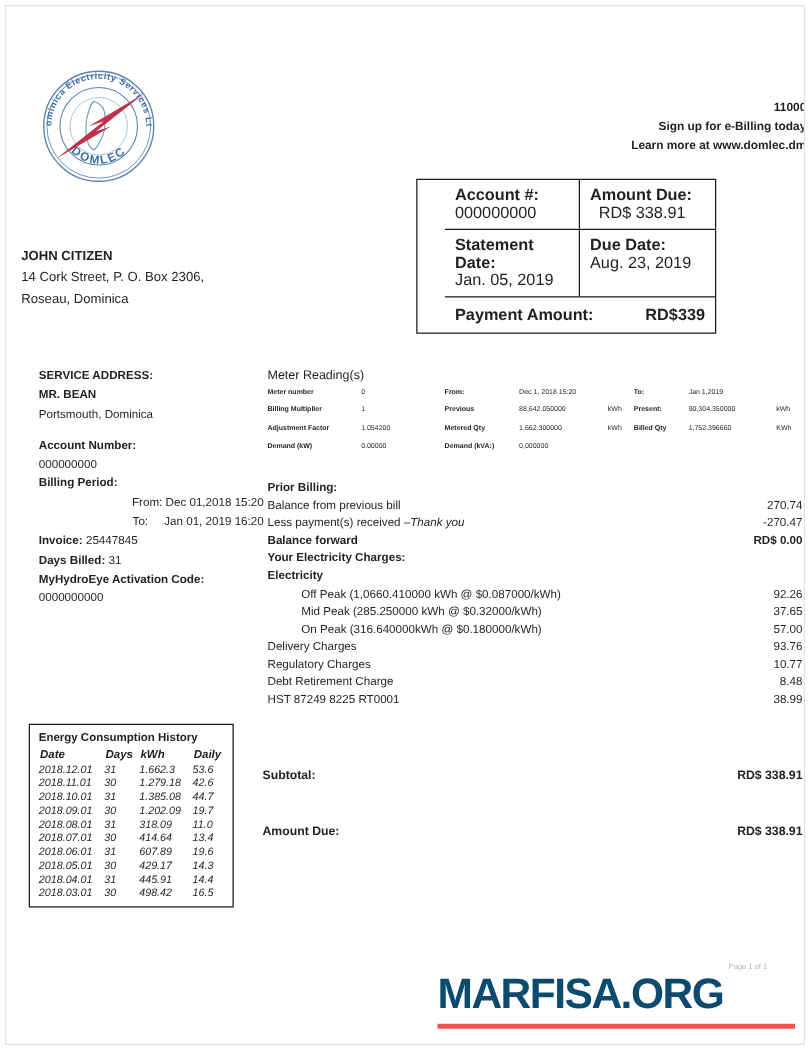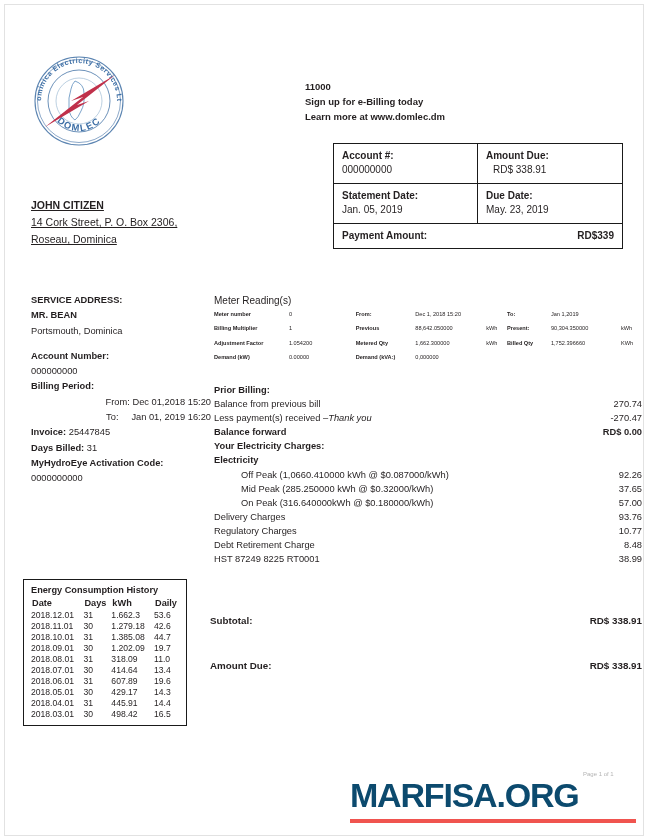--- a/index.html
+++ b/index.html
@@ -26,48 +26,49 @@
 
   
   .logo {
     position: absolute; left: 22px; top: 44px;
     width: 104px; height: 104px;
   }
 
   
   .promo {
     position: absolute; left: 300px; top: 74px; width: 340px;
-    text-align: left;
+    text-align: right;
     font-size: 9.5px; font-weight: bold; line-height: 15px;
     color: #231f20;
   }
 
   
   .acct-box {
     position: absolute; left: 328px; top: 138px;
-    width: 290px;
+    width: 240px;
     border: 1.3px solid #1a1a1a;
-    font-size: 10px;
+    font-size: 13px;
+    padding-left: 22px;
   }
   .acct-row { display: flex; border-bottom: 1.3px solid #1a1a1a; }
   .acct-row:last-child { border-bottom: none; }
   .acct-cell { padding: 5px 8px 6px 8px; line-height: 14px; }
   .acct-cell.left { width: 50%; border-right: 1.3px solid #1a1a1a; }
   .acct-cell.right { width: 50%; }
   .acct-cell .lbl { font-weight: bold; display: block; }
   .acct-cell .val { display: block; }
   .acct-cell .val.indent { padding-left: 7px; }
   .acct-row.pay { display: flex; justify-content: space-between; padding: 6px 8px 7px 8px; }
   .acct-row.pay .lbl { font-weight: bold; }
   .acct-row.pay .val { font-weight: bold; }
 
   
   .cust-addr {
-    position: absolute; left: 26px; top: 192px;
-    font-size: 10.5px; line-height: 17px; text-decoration: underline;
+    position: absolute; left: 12px; top: 192px;
+    font-size: 10.5px; line-height: 17px;
   }
   .cust-addr .name { font-weight: bold; }
 
   
   .left-details {
     position: absolute; left: 26px; top: 288px;
     font-size: 9.3px; line-height: 15.3px;
     width: 180px;
   }
   .left-details .b { font-weight: bold; }
@@ -113,21 +114,21 @@
 
   
   .hist {
     position: absolute; left: 18px; top: 574px;
     width: 164px;
     border: 1.2px solid #1a1a1a;
     padding: 5px 6px 6px 7px;
     font-size: 8.6px;
   }
   .hist-title { font-weight: bold; font-size: 9.2px; margin-bottom: 2px; }
-  .hist table { width: 100%; border-collapse: collapse; }
+  .hist table { width: 100%; border-collapse: collapse; font-style: italic; }
   .hist th {
     font-weight: bold; text-align: left;
     font-size: 9.2px; padding-bottom: 1px;
   }
   .hist td { padding: 0.5px 0; font-size: 8.6px; }
   .hist .col-date { width: 62px; }
   .hist .col-days { width: 32px; }
   .hist .col-kwh  { width: 52px; }
   .hist .col-daily{ width: 28px; }
 
@@ -205,21 +206,21 @@
         <span class="val indent">RD$ 338.91</span>
       </div>
     </div>
     <div class="acct-row">
       <div class="acct-cell left">
         <span class="lbl">Statement Date:</span>
         <span class="val">Jan. 05, 2019</span>
       </div>
       <div class="acct-cell right">
         <span class="lbl">Due Date:</span>
-        <span class="val">May. 23, 2019</span>
+        <span class="val">Aug. 23, 2019</span>
       </div>
     </div>
     <div class="acct-row pay">
       <span class="lbl">Payment Amount:</span>
       <span class="val">RD$339</span>
     </div>
   </div>
 
   <div class="cust-addr">
     <div class="name">JOHN CITIZEN</div>

